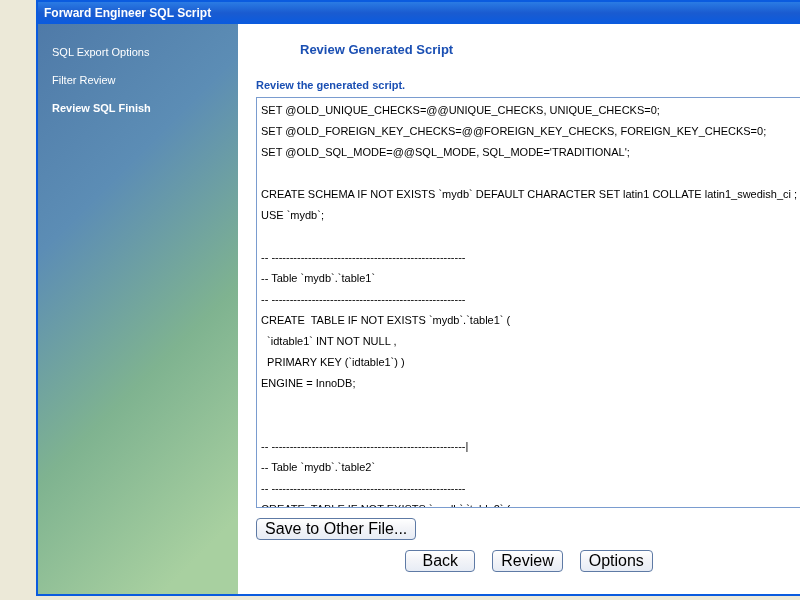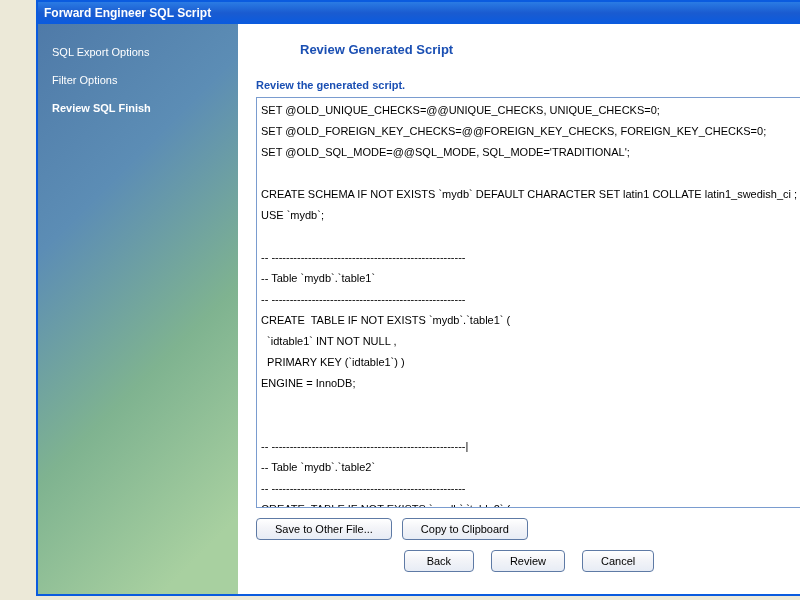--- a/index.html
+++ b/index.html
@@ -139,23 +139,23 @@
   }
   .under-script {
     display: flex;
     gap: 10px;
     padding: 10px 0 0 0;
   }
   .btn {
     background: linear-gradient(to bottom, #ffffff 0%, #f3f4f8 45%, #e7ecf5 100%);
     border: 1px solid #5e7aa5;
     border-radius: 4px;
-    padding: 2px 18px;
+    padding: 2px 8px;
     height: 22px;
-    font-size: 11px;
+    font-size: 16px;
     color: #000;
     cursor: pointer;
     min-width: 70px;
     box-sizing: border-box;
     display: inline-flex;
     align-items: center;
     justify-content: center;
   }
   .footer {
     display: flex;
@@ -178,21 +178,21 @@
       </svg>
     </div>
   </div>
 
   <div class="body">
     <div class="sidebar">
       <div class="sidebar-item">
         <span>SQL Export Options</span>
       </div>
       <div class="sidebar-item">
-        <span>Filter Options</span>
+        <span>Filter Review</span>
       </div>
       <div class="sidebar-item active">
         <span>Review SQL Finish</span>
       </div>
     </div>
 
     <div class="main">
       <div class="heading">Review Generated Script</div>
       <div class="subheading">Review the generated script.</div>
 
@@ -235,23 +235,22 @@
             <div class="sb-thumb"></div>
           </div>
           <div class="sb-btn">
             <span>▼</span>
           </div>
         </div>
       </div>
 
       <div class="under-script">
         <button class="btn">Save to Other File...</button>
-        <button class="btn">Copy to Clipboard</button>
       </div>
 
       <div class="footer">
         <button class="btn">Back</button>
         <button class="btn">Review</button>
-        <button class="btn">Cancel</button>
+        <button class="btn">Options</button>
       </div>
     </div>
   </div>
 </div>
 
 </body></html>

